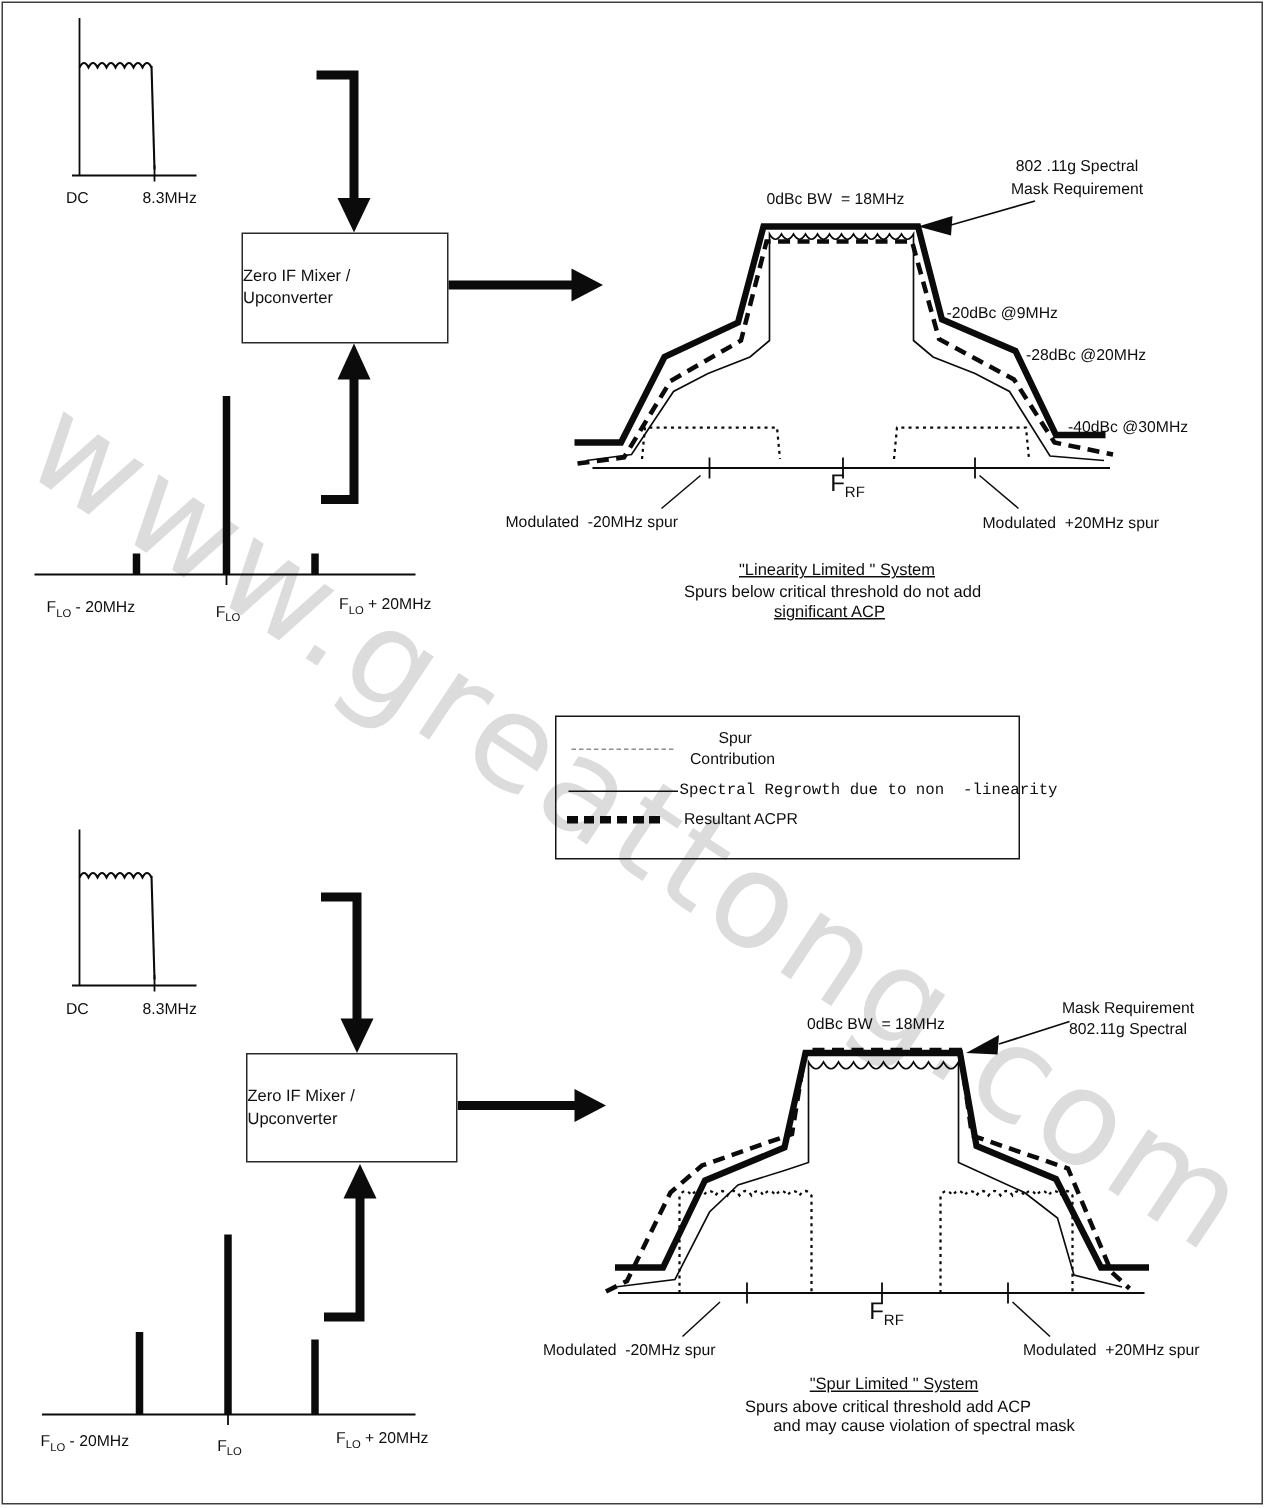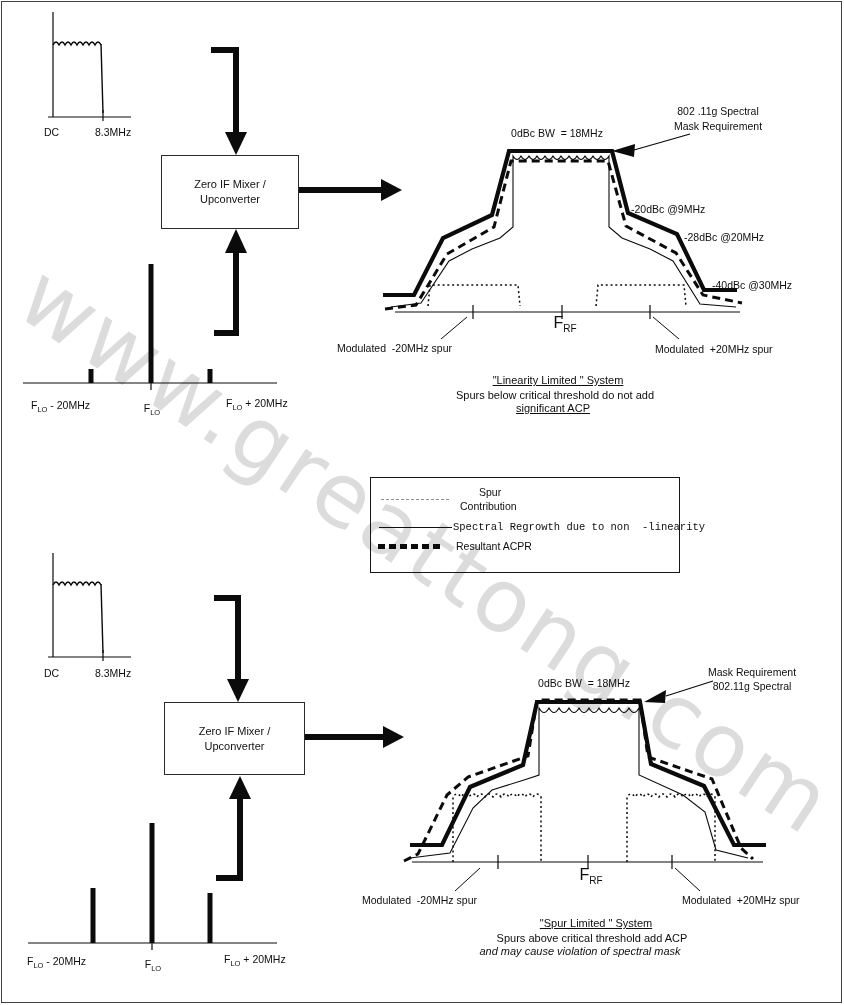--- a/index.html
+++ b/index.html
@@ -11,21 +11,21 @@
              transform:rotate(33.5deg);transform-origin:0 0;}
   svg.art{position:absolute;left:0;top:0;z-index:2;}
   .lbl{position:absolute;z-index:2;white-space:pre;font-size:10.5px;line-height:1.2;color:#0e0e0e;}
   .c{transform:translateX(-50%);}
   .u{text-decoration:underline;}
   .cap{font-size:11px;}
   .lbl sub{font-size:7.5px;}
   .frf{font-size:16px;}
   .frf sub{font-size:10px;}
   .mixer{position:absolute;z-index:2;border:1.6px solid #2a2a2a;background:#fff;
-         display:flex;flex-direction:column;align-items:center;justify-content:center;
+         display:flex;flex-direction:column;align-items:flex-start;justify-content:center;
          font-size:11px;line-height:15px;}
   .legend{position:absolute;z-index:2;left:370px;top:477px;width:308px;height:94px;
           border:1.5px solid #161616;background:transparent;}
   .legend .lbl{font-size:10.5px;}
   .ls{position:absolute;}
   .ls-dot{left:10px;top:21px;width:68px;height:0;border-top:1px dashed #8f8f8f;}
   .ls-solid{left:8px;top:49px;width:73px;height:1.2px;background:#111;}
   .ls-dash{left:7px;top:66px;width:66px;height:4.5px;
            background:repeating-linear-gradient(90deg,#0b0b0b 0 7px,transparent 7px 11px);}
 </style>
@@ -179,16 +179,16 @@
 
   <div class="lbl c" style="left:584px;top:677px;">0dBc BW  = 18MHz</div>
   <div class="lbl c" style="left:752px;top:652px;margin-top:28px;">802.11g Spectral</div>
   <div class="lbl c" style="left:752px;top:666px;">Mask Requirement</div>
   <div class="lbl frf c" style="left:591px;top:865px;"><span>F</span><sub>RF</sub></div>
   <div class="lbl" style="left:362px;top:894px;">Modulated  -20MHz spur</div>
   <div class="lbl" style="left:682px;top:894px;">Modulated  +20MHz spur</div>
 
   <div class="lbl cap u c" style="left:596px;top:917px;">"Spur Limited " System</div>
   <div class="lbl cap c" style="left:592px;top:932px;">Spurs above critical threshold add ACP</div>
-  <div class="lbl cap c" style="left:580px;top:945px;font-style:italic;">and may cause violation of spectral mask</div>
+  <div class="lbl cap c" style="left:616px;top:945px;">and may cause violation of spectral mask</div>
 
   <div class="frame"></div>
 </div>
 
 </body></html>

